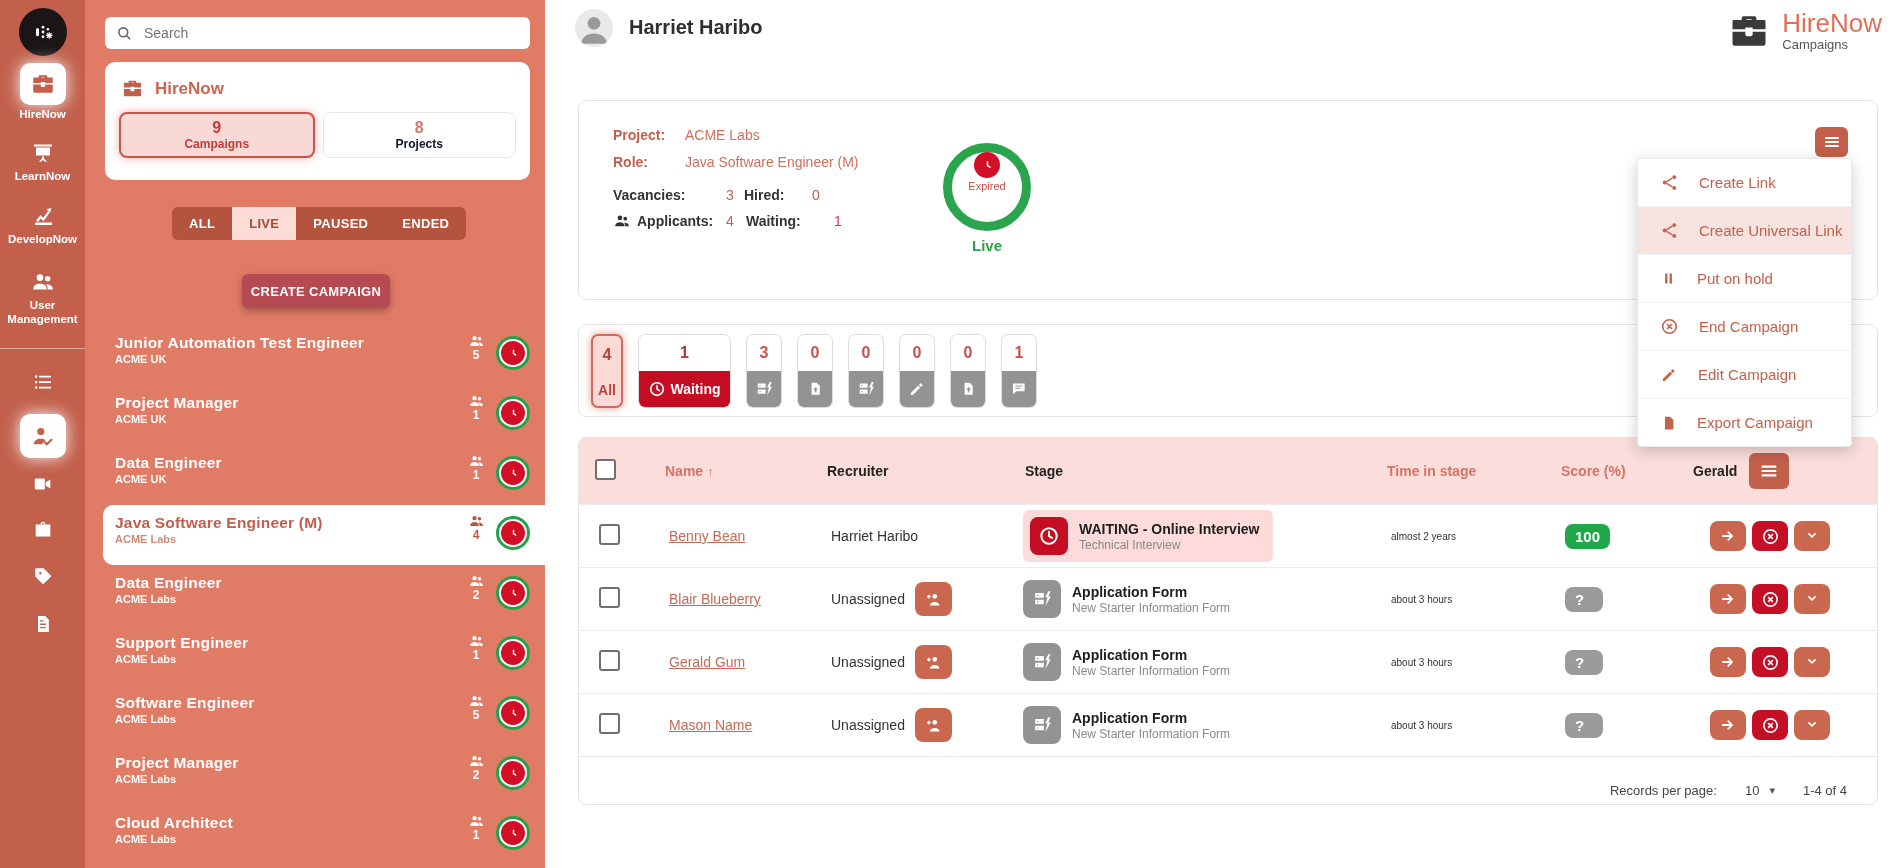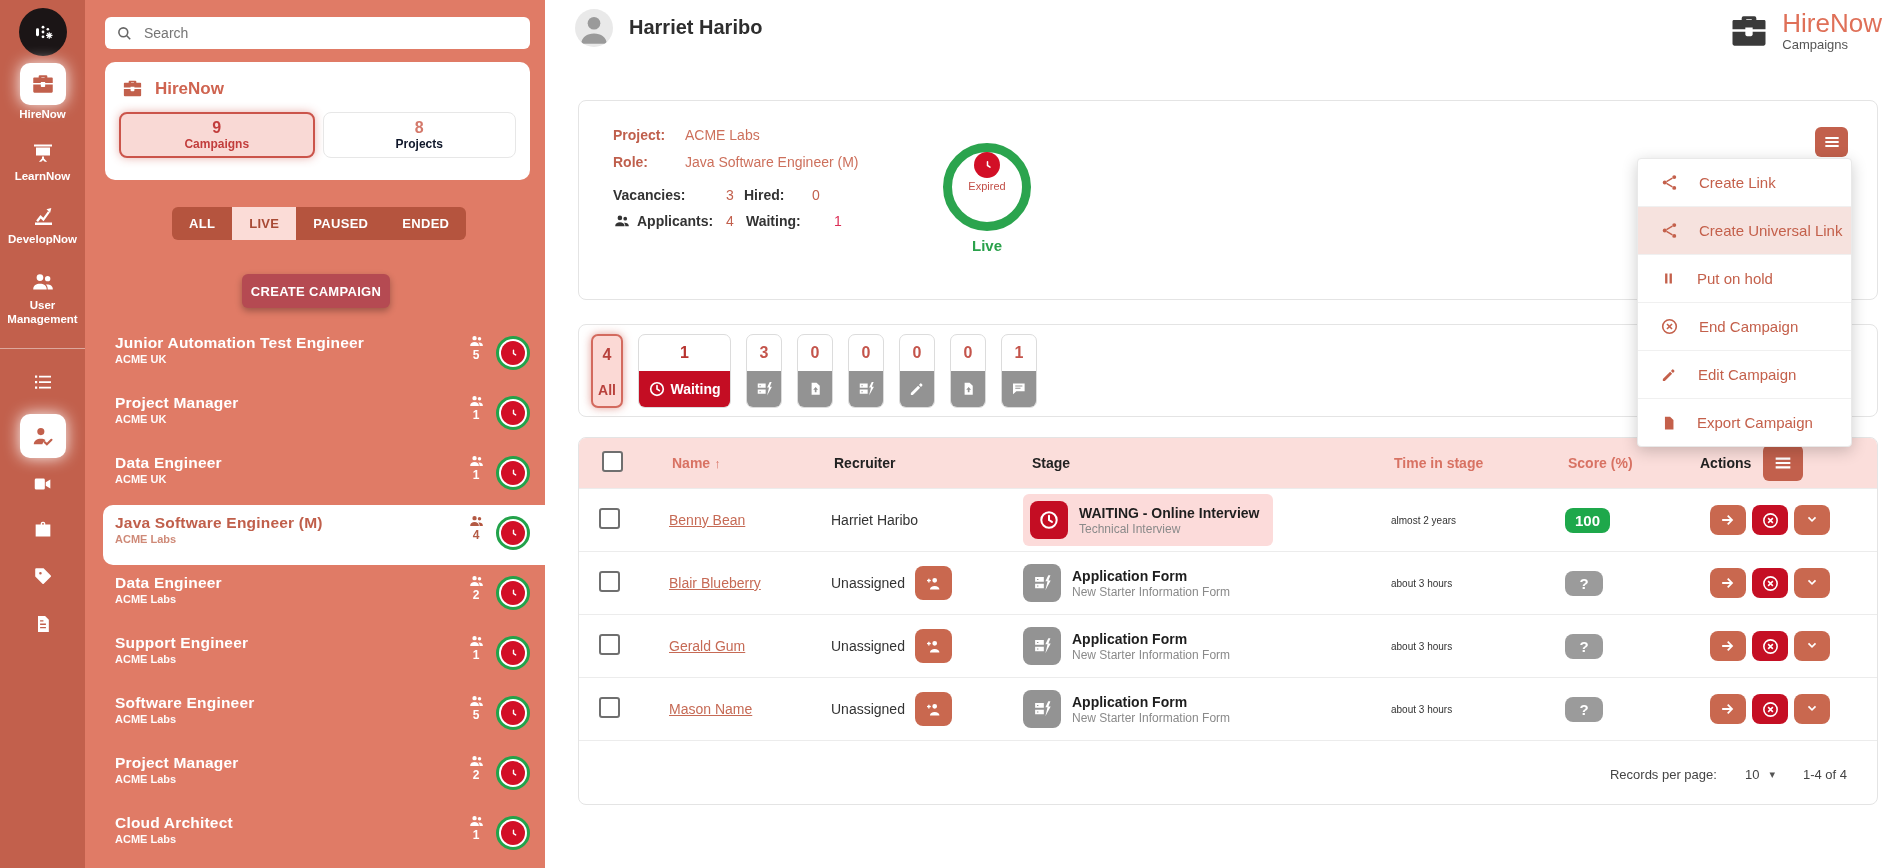--- a/index.html
+++ b/index.html
@@ -94,21 +94,21 @@
   .chip-label{font-size:14px;font-weight:bold;}
   .chip.v-all{width:32px;background:#fbd9d5;border:2px solid #d36a5e;box-shadow:0 0 9px rgba(211,106,94,.65);}
   .chip.v-all .chip-band{background:transparent;height:32px;}
   .chip.v-all .chip-label{color:#b8413c;}
   .chip.v-all .chip-num{color:#b8413c;}
   .chip.v-waiting{width:93px;}
   .chip.v-waiting .chip-band{background:#c40d23;}
   .chip.v-waiting .chip-num{color:#b8332f;}
 
   #tablep{top:437px;height:368px;overflow:hidden;}
-  .thead{height:50px;background:#fbdedb;display:grid;grid-template-columns:70px 162px 192px 368px 162px 112px 1fr;align-items:center;padding-left:23px;}
+  .thead{height:66px;background:#fbdedb;display:grid;grid-template-columns:70px 162px 192px 368px 162px 112px 1fr;align-items:center;padding-left:16px;}
   .th{font-size:14px;font-weight:bold;}
   .th.sortable{color:#d87263;}
   .th.plain{color:#222;}
   .th .sort{font-size:13px;margin-left:4px;}
   .th-actions{display:flex;align-items:center;gap:12px;padding-left:32px;}
   .hamb-sm{width:40px;height:36px;background:#c2604c;border:0;border-radius:6px;display:flex;align-items:center;justify-content:center;cursor:pointer;}
   .hamb-sm svg{fill:#fff;}
   .trow{height:62px;display:grid;grid-template-columns:70px 162px 192px 368px 162px 112px 1fr;align-items:center;padding-left:20px;border-top:1px solid #ececec;}
   .cb{appearance:none;-webkit-appearance:none;width:21px;height:21px;border:2px solid #6f6f6f;border-radius:3px;background:#fff;margin:0;cursor:pointer;}
   .name-link{color:#c66a55;text-decoration:underline;font-size:14px;cursor:pointer;}
@@ -119,21 +119,21 @@
   .sticon{width:38px;height:38px;border-radius:8px;display:flex;align-items:center;justify-content:center;flex:0 0 auto;}
   .stage.v-waiting .sticon{background:#c40d23;}
   .stage.v-form .sticon{background:#939393;}
   .stage .ic-clock,.stage .ic-form{display:none;}
   .stage.v-waiting .ic-clock{display:block;}
   .stage.v-form .ic-form{display:block;}
   .sttitle{font-size:14px;font-weight:bold;color:#1e1e1e;}
   .stsub{font-size:12px;color:#8a8a8a;margin-top:1px;}
   .time-cell{font-size:10px;color:#333;}
   .score-cell{padding-left:12px;}
-  .score{display:inline-block;min-width:18px;padding:4px 10px;border-radius:8px;color:#fff;font-weight:bold;font-size:15px;text-align:center;}
+  .score{display:inline-block;min-width:18px;padding:4px 10px;border-radius:8px;color:#fff;font-weight:bold;font-size:15px;}
   .score.v-green{background:#1ea84b;}
   .score.v-gray{background:#9b9b9b;}
   .acts{display:flex;gap:6px;padding-left:45px;}
   .abtn{width:36px;height:30px;border:0;border-radius:8px;display:flex;align-items:center;justify-content:center;cursor:pointer;}
   .abtn svg{fill:#fff;}
   .abtn.move,.abtn.more{background:#c9684f;}
   .abtn.reject{background:#c50f24;}
   .tfoot{height:67px;display:flex;align-items:center;justify-content:flex-end;gap:28px;padding-right:30px;border-top:1px solid #ececec;font-size:13px;color:#444;}
   .pagesize{display:flex;align-items:center;gap:10px;cursor:pointer;}
   .caret{color:#555;font-size:11px;}
@@ -685,21 +685,21 @@
 
     <section class="panel" id="tablep">
       <div class="thead">
         <span><input type="checkbox" class="cb" style=""></span>
         <span class="th sortable"><span>Name</span><span class="sort">↑</span></span>
         <span class="th plain">Recruiter</span>
         <span class="th plain" style="padding-left:6px">Stage</span>
         <span class="th sortable">Time in stage</span>
         <span class="th sortable" style="padding-left:12px">Score (%)</span>
         <span class="th-actions">
-          <span class="th plain">Actions</span>
+          <span class="th plain">Gerald</span>
           <button class="hamb-sm">
             <svg width="22" height="22" viewBox="0 0 24 24">
                 <path d="M4 6h16v2.4H4zM4 10.8h16v2.4H4zM4 15.6h16v2.4H4z"></path>
               </svg>
           </button>
         </span>
       </div>
       <div>
           <div class="trow">
     <span><input type="checkbox" class="cb" style=""></span>

